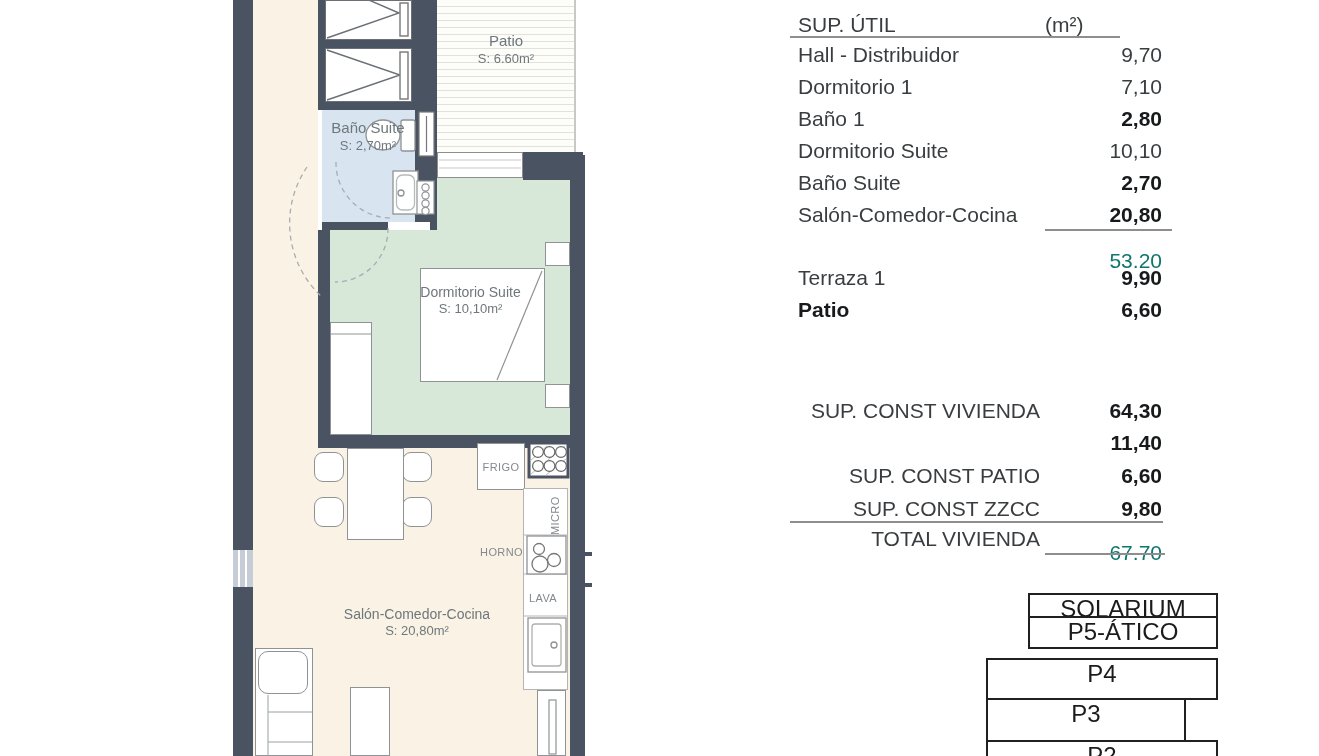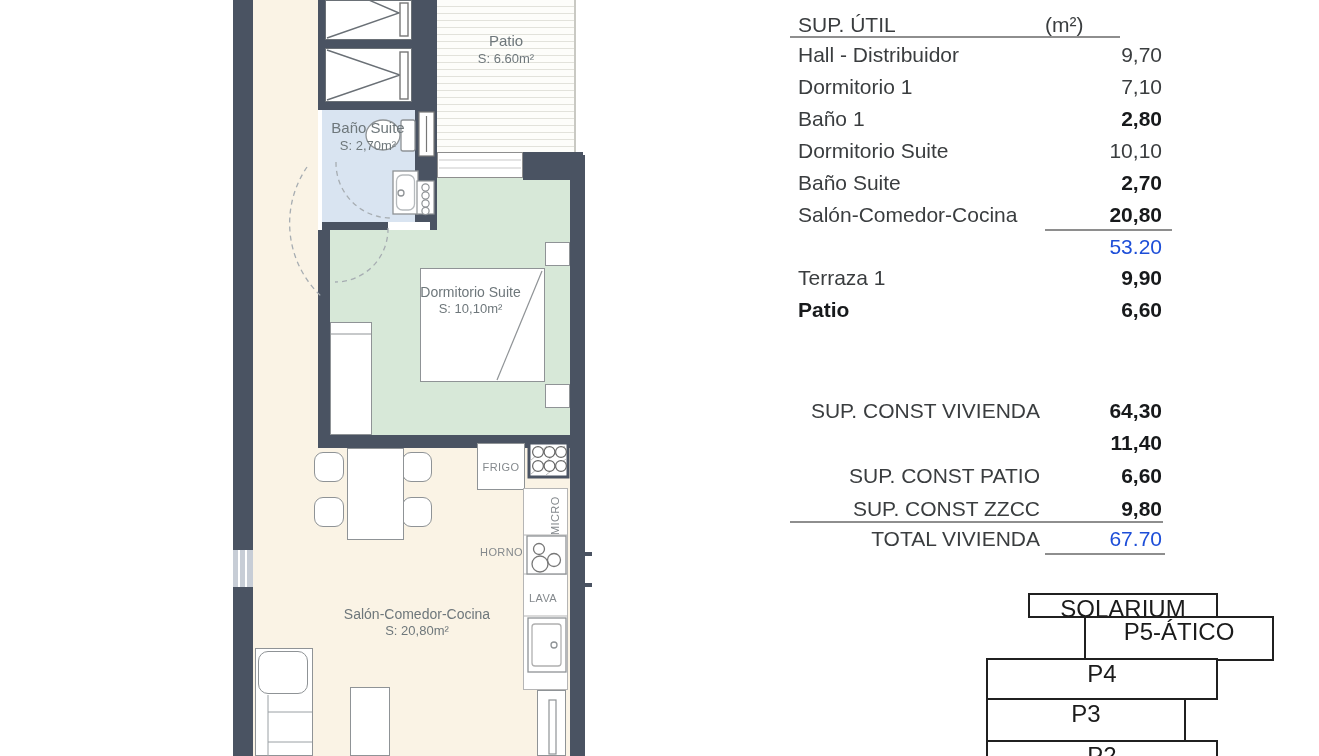--- a/index.html
+++ b/index.html
@@ -21,21 +21,21 @@
   .appl{position:absolute;font-size:11px;color:#84898d;letter-spacing:.4px;z-index:20;}
   .win-v{position:absolute;background:#c7cdd6;}
   .win-v .pane{position:absolute;top:0;bottom:0;width:2px;background:#fff;}
   .thinline{position:absolute;background:#c9c9c3;}
   
   .t-row{position:absolute;left:790px;width:382px;height:26px;color:#3a3d3f;font-size:21px;}
   .t-row .lbl{position:absolute;left:8px;top:0;white-space:nowrap;}
   .t-row .lbl.ralign{left:auto;right:132px;}
   .t-row .val{position:absolute;right:10px;top:0;white-space:nowrap;}
   .b{font-weight:bold;color:#17191b;}
-  .gray{color:#1d4ed8;}
+  .gray{color:#0f766e;margin-top:14px;}
   .rule{position:absolute;background:#8e8e8e;height:2px;}
   .unit{position:absolute;left:255px;top:0;}
   
   .floorbox{position:absolute;border:2.5px solid #202020;background:#fff;box-sizing:border-box;
             display:flex;align-items:flex-start;justify-content:center;font-size:24px;color:#1b1b1b;}
   svg{position:absolute;left:0;top:0;z-index:10;}
 </style>
 </head>
 <body>
 
@@ -274,21 +274,21 @@
       <span class="lbl ralign">TOTAL VIVIENDA</span>
       <span class="val gray">67.70</span>
     </div>
     <div class="rule" style="left:1045px;top:553px;width:120px;height:1.5px;"></div>
   </div>
 
   <div>
     <div class="floorbox" style="left:1028px;top:593px;width:190px;height:25px;">
       <span>SOLARIUM</span>
     </div>
-    <div class="floorbox" style="left:1084px;top:615.5px;width:190px;height:45px;">
+    <div class="floorbox" style="left:1028px;top:615.5px;width:190px;height:33px;">
       <span>P5-ÁTICO</span>
     </div>
     <div class="floorbox" style="left:986px;top:658px;width:232px;height:42px;">
       <span>P4</span>
     </div>
     <div class="floorbox" style="left:986px;top:697.5px;width:200px;height:45px;">
       <span>P3</span>
     </div>
     <div class="floorbox" style="left:986px;top:740px;width:232px;height:45px;">
       <span>P2</span>

